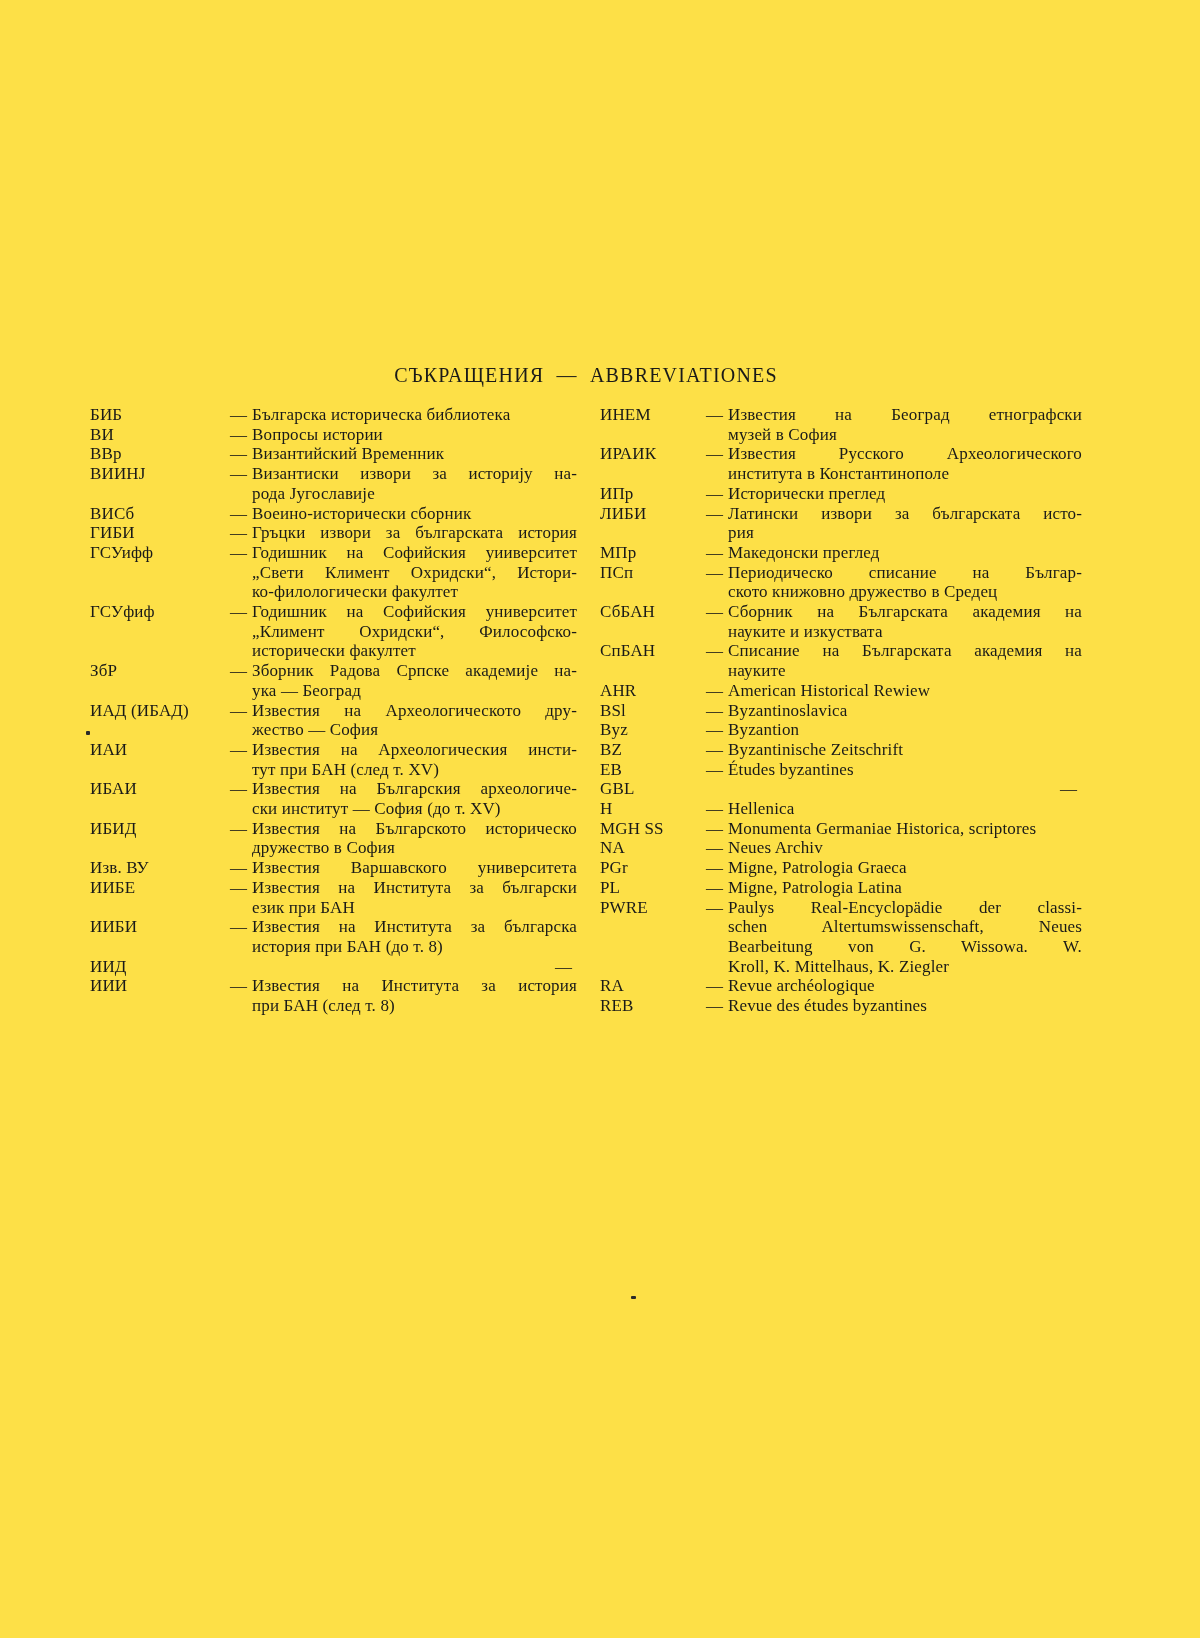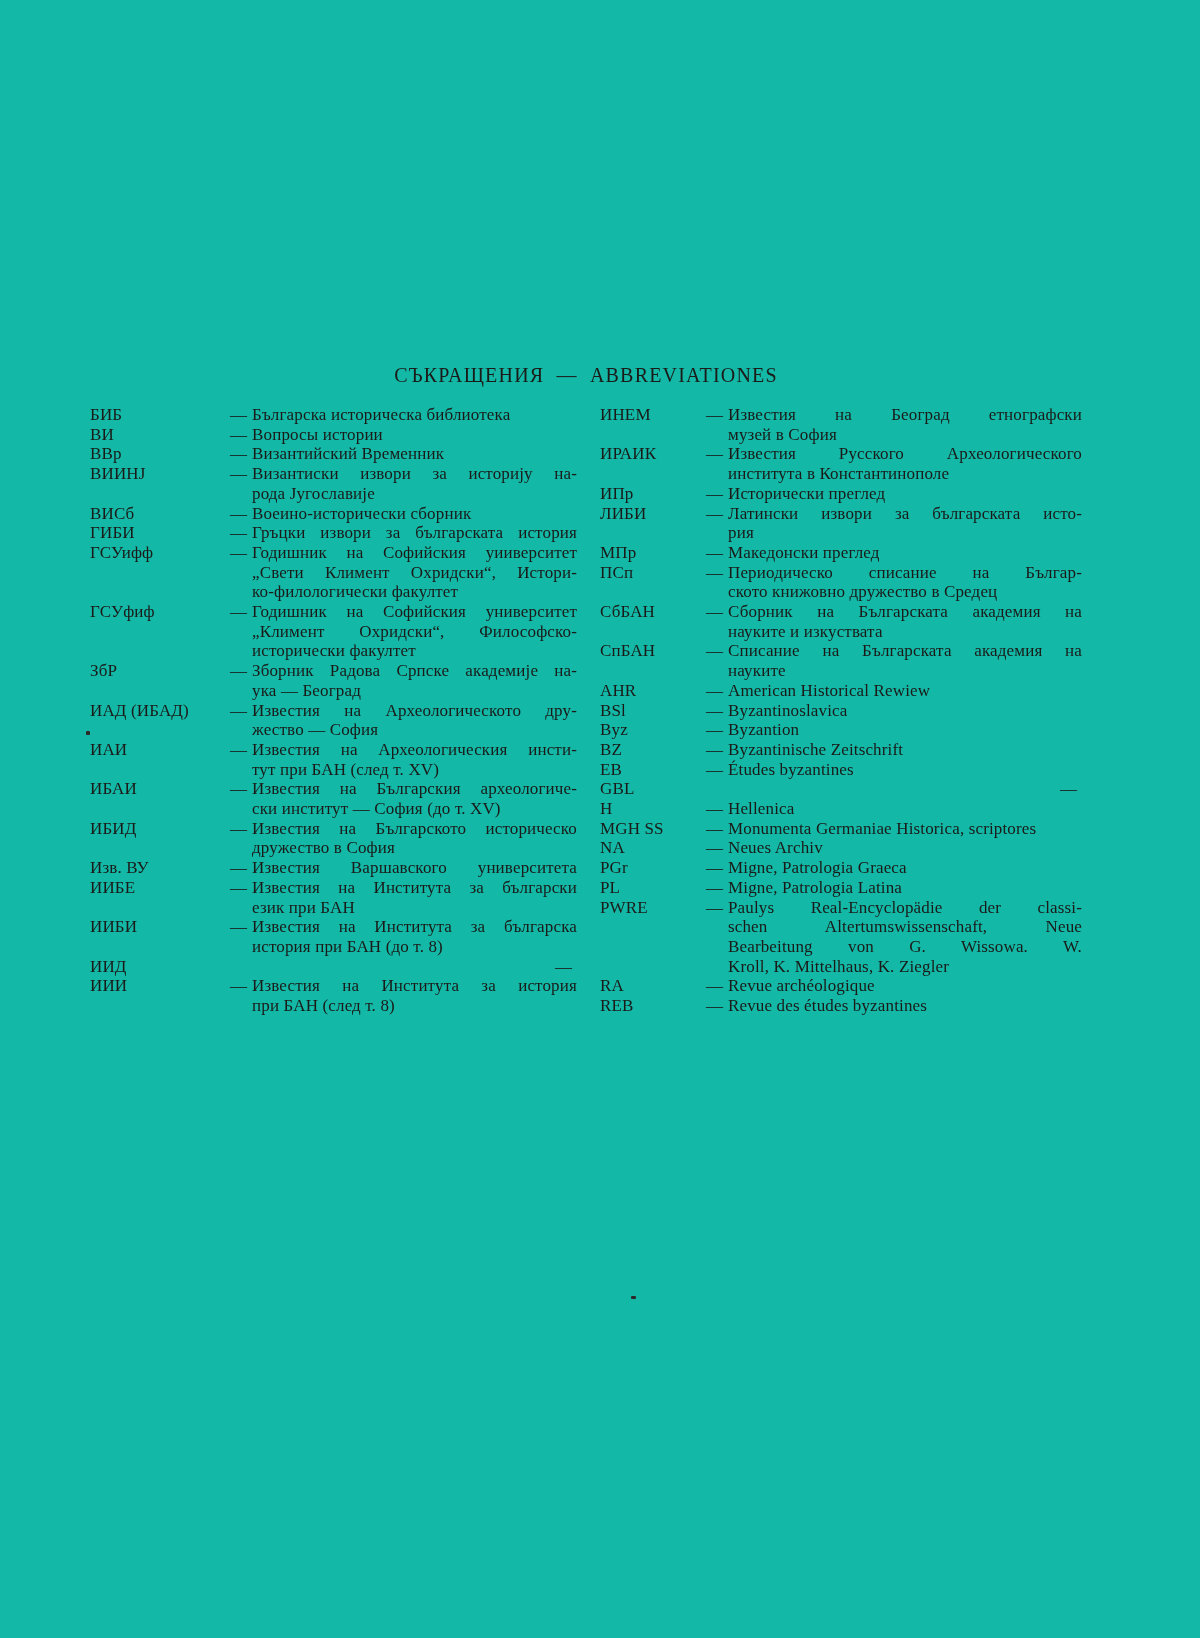--- a/index.html
+++ b/index.html
@@ -4,21 +4,21 @@
 <style>
   html, body { margin: 0; padding: 0; }
   body {
     width: 1200px; height: 1638px;
     background: #ffffff;
     font-family: "Liberation Serif", serif;
   }
   .page {
     position: relative;
     width: 1200px; height: 1638px;
-    background: #14b8a6;
+    background: #fde047;
     color: #1a1a18;
     overflow: hidden;
   }
   .title {
     position: absolute;
     top: 364px; left: 90px; width: 992px;
     margin: 0;
     text-align: center;
     font-size: 20px;
     font-weight: normal;
@@ -331,21 +331,21 @@
         <div class="dash">—</div>
         <div class="desc">
           <div class="ln">Migne, Patrologia Latina</div>
         </div>
       </div>
       <div class="row">
         <div class="abbr">PWRE</div>
         <div class="dash">—</div>
         <div class="desc">
           <div class="ln just">Paulys Real-Encyclopädie der classi-</div>
-          <div class="ln just">schen Altertumswissenschaft, Neue</div>
+          <div class="ln just">schen Altertumswissenschaft, Neues</div>
           <div class="ln just">Bearbeitung von G. Wissowa. W.</div>
           <div class="ln">Kroll, K. Mittelhaus, K. Ziegler</div>
         </div>
       </div>
       <div class="row">
         <div class="abbr">RA</div>
         <div class="dash">—</div>
         <div class="desc">
           <div class="ln">Revue archéologique</div>
         </div>

